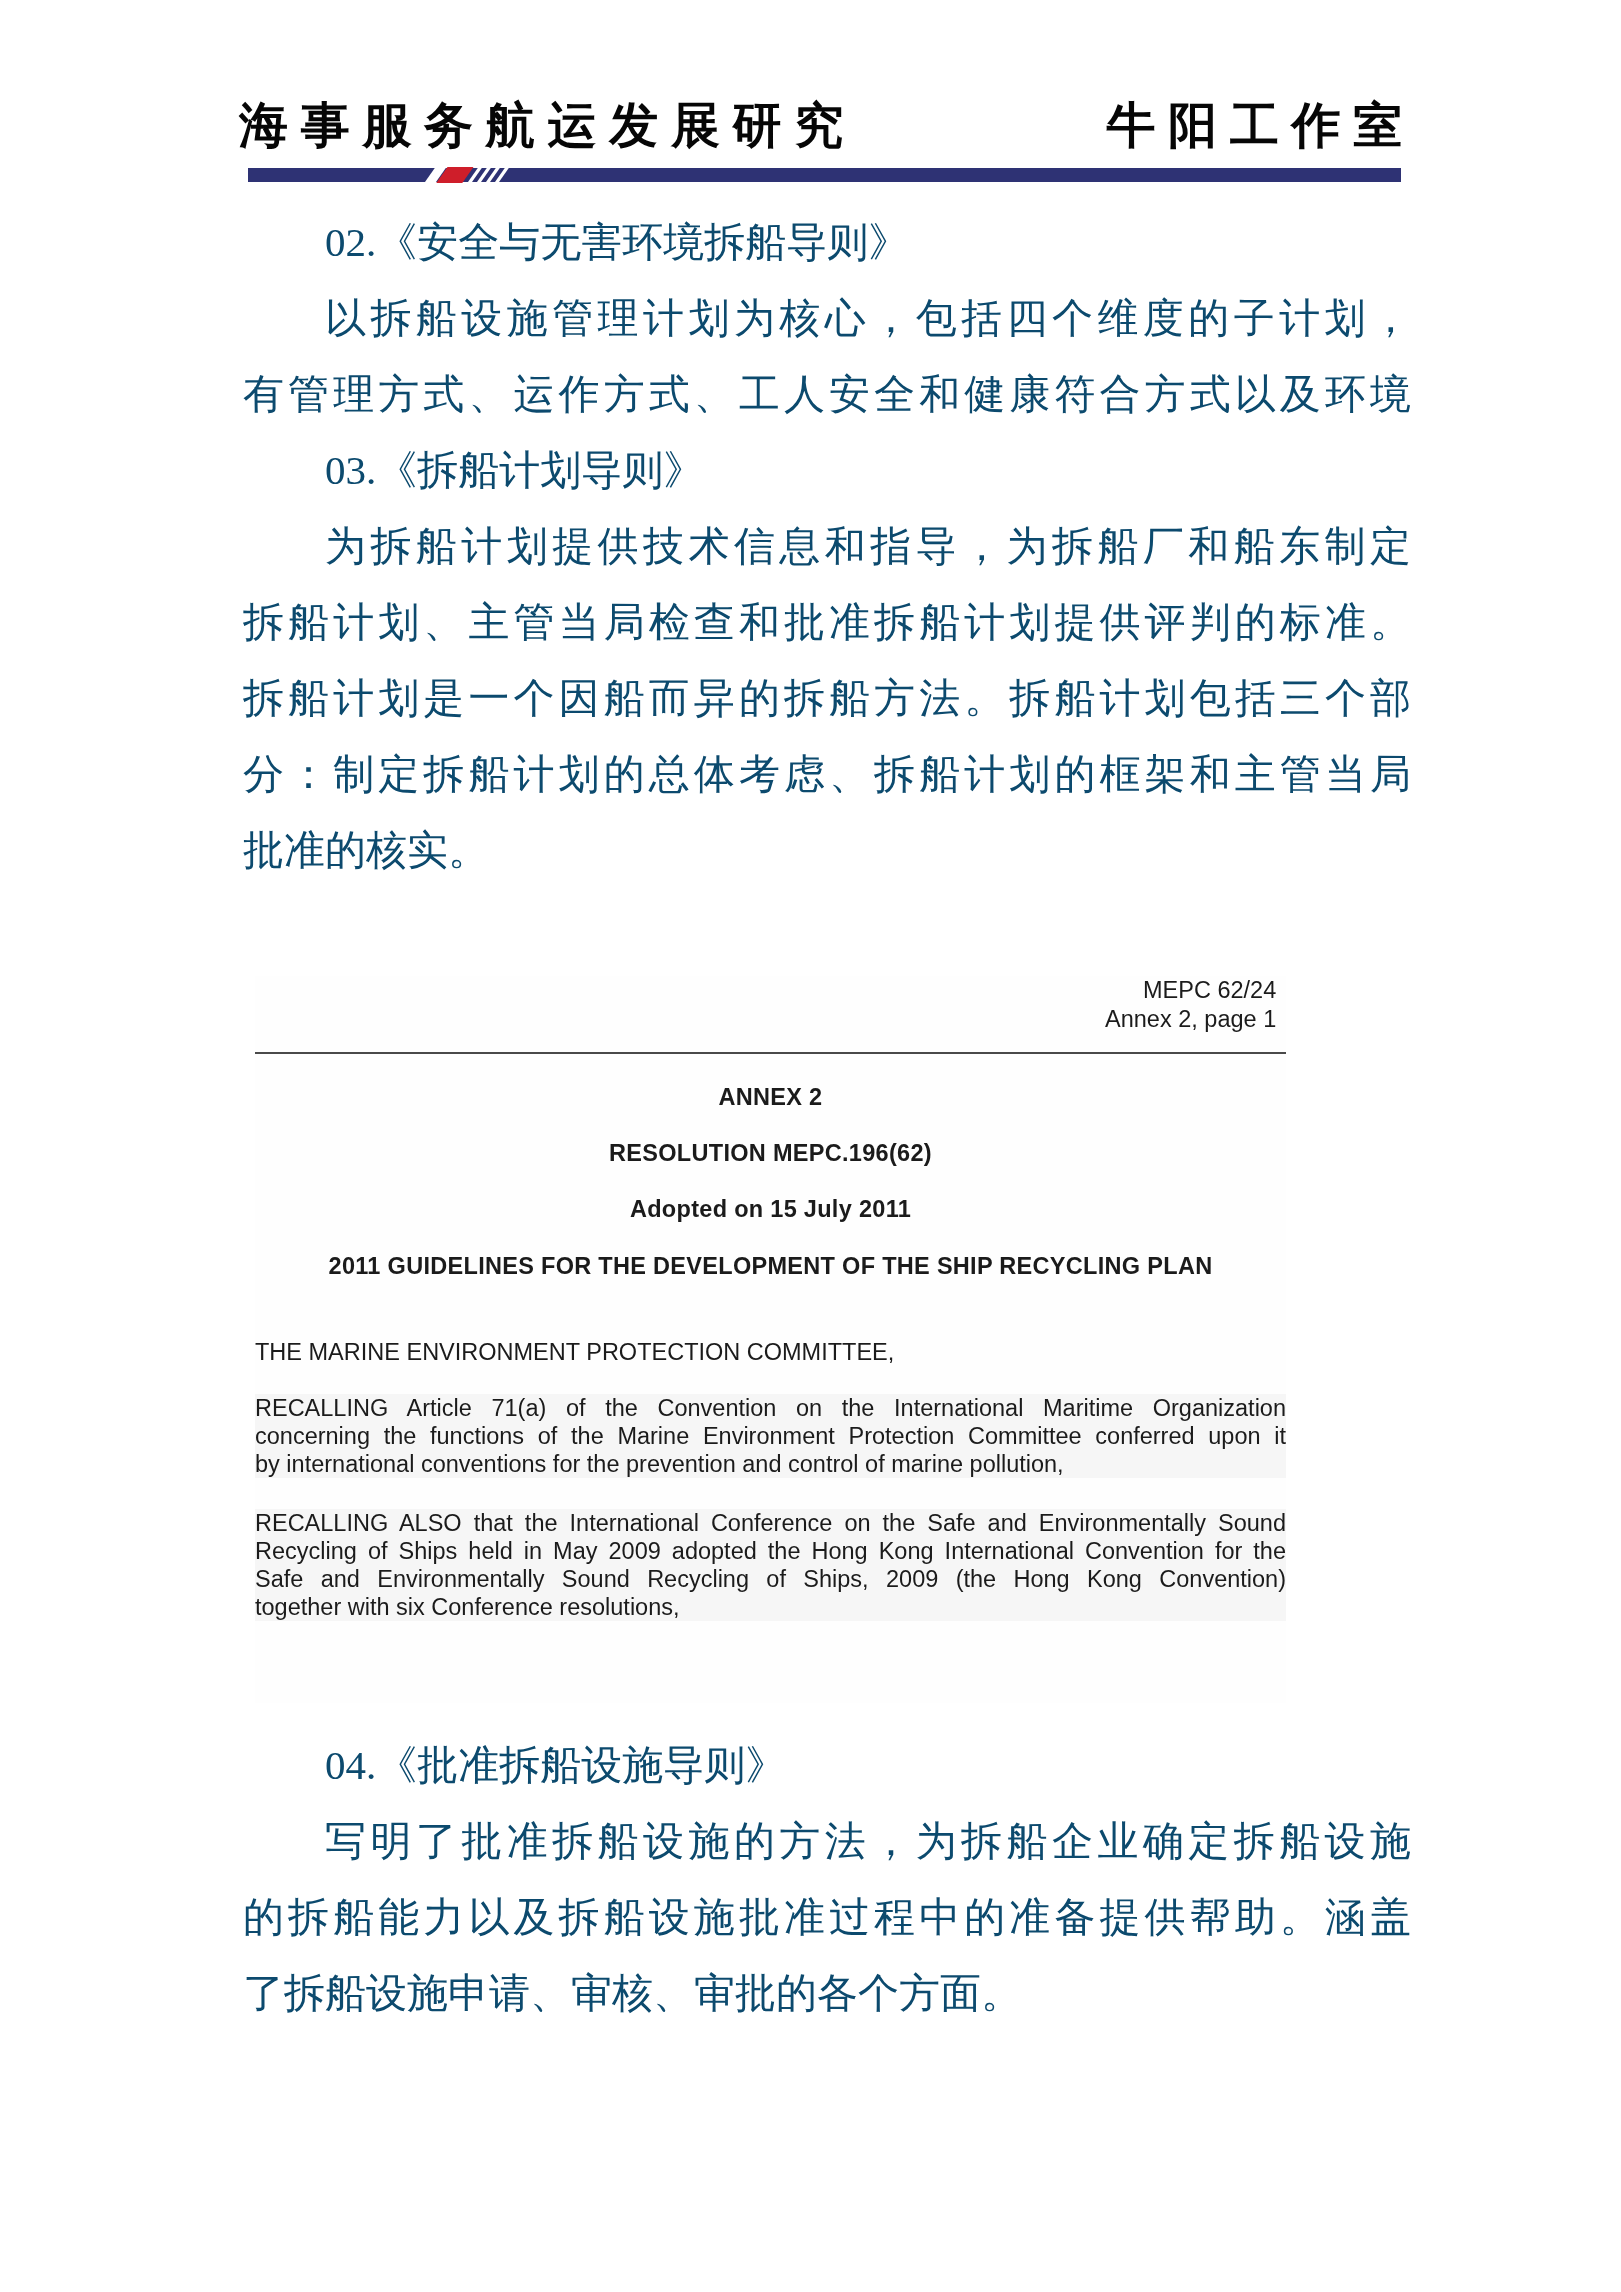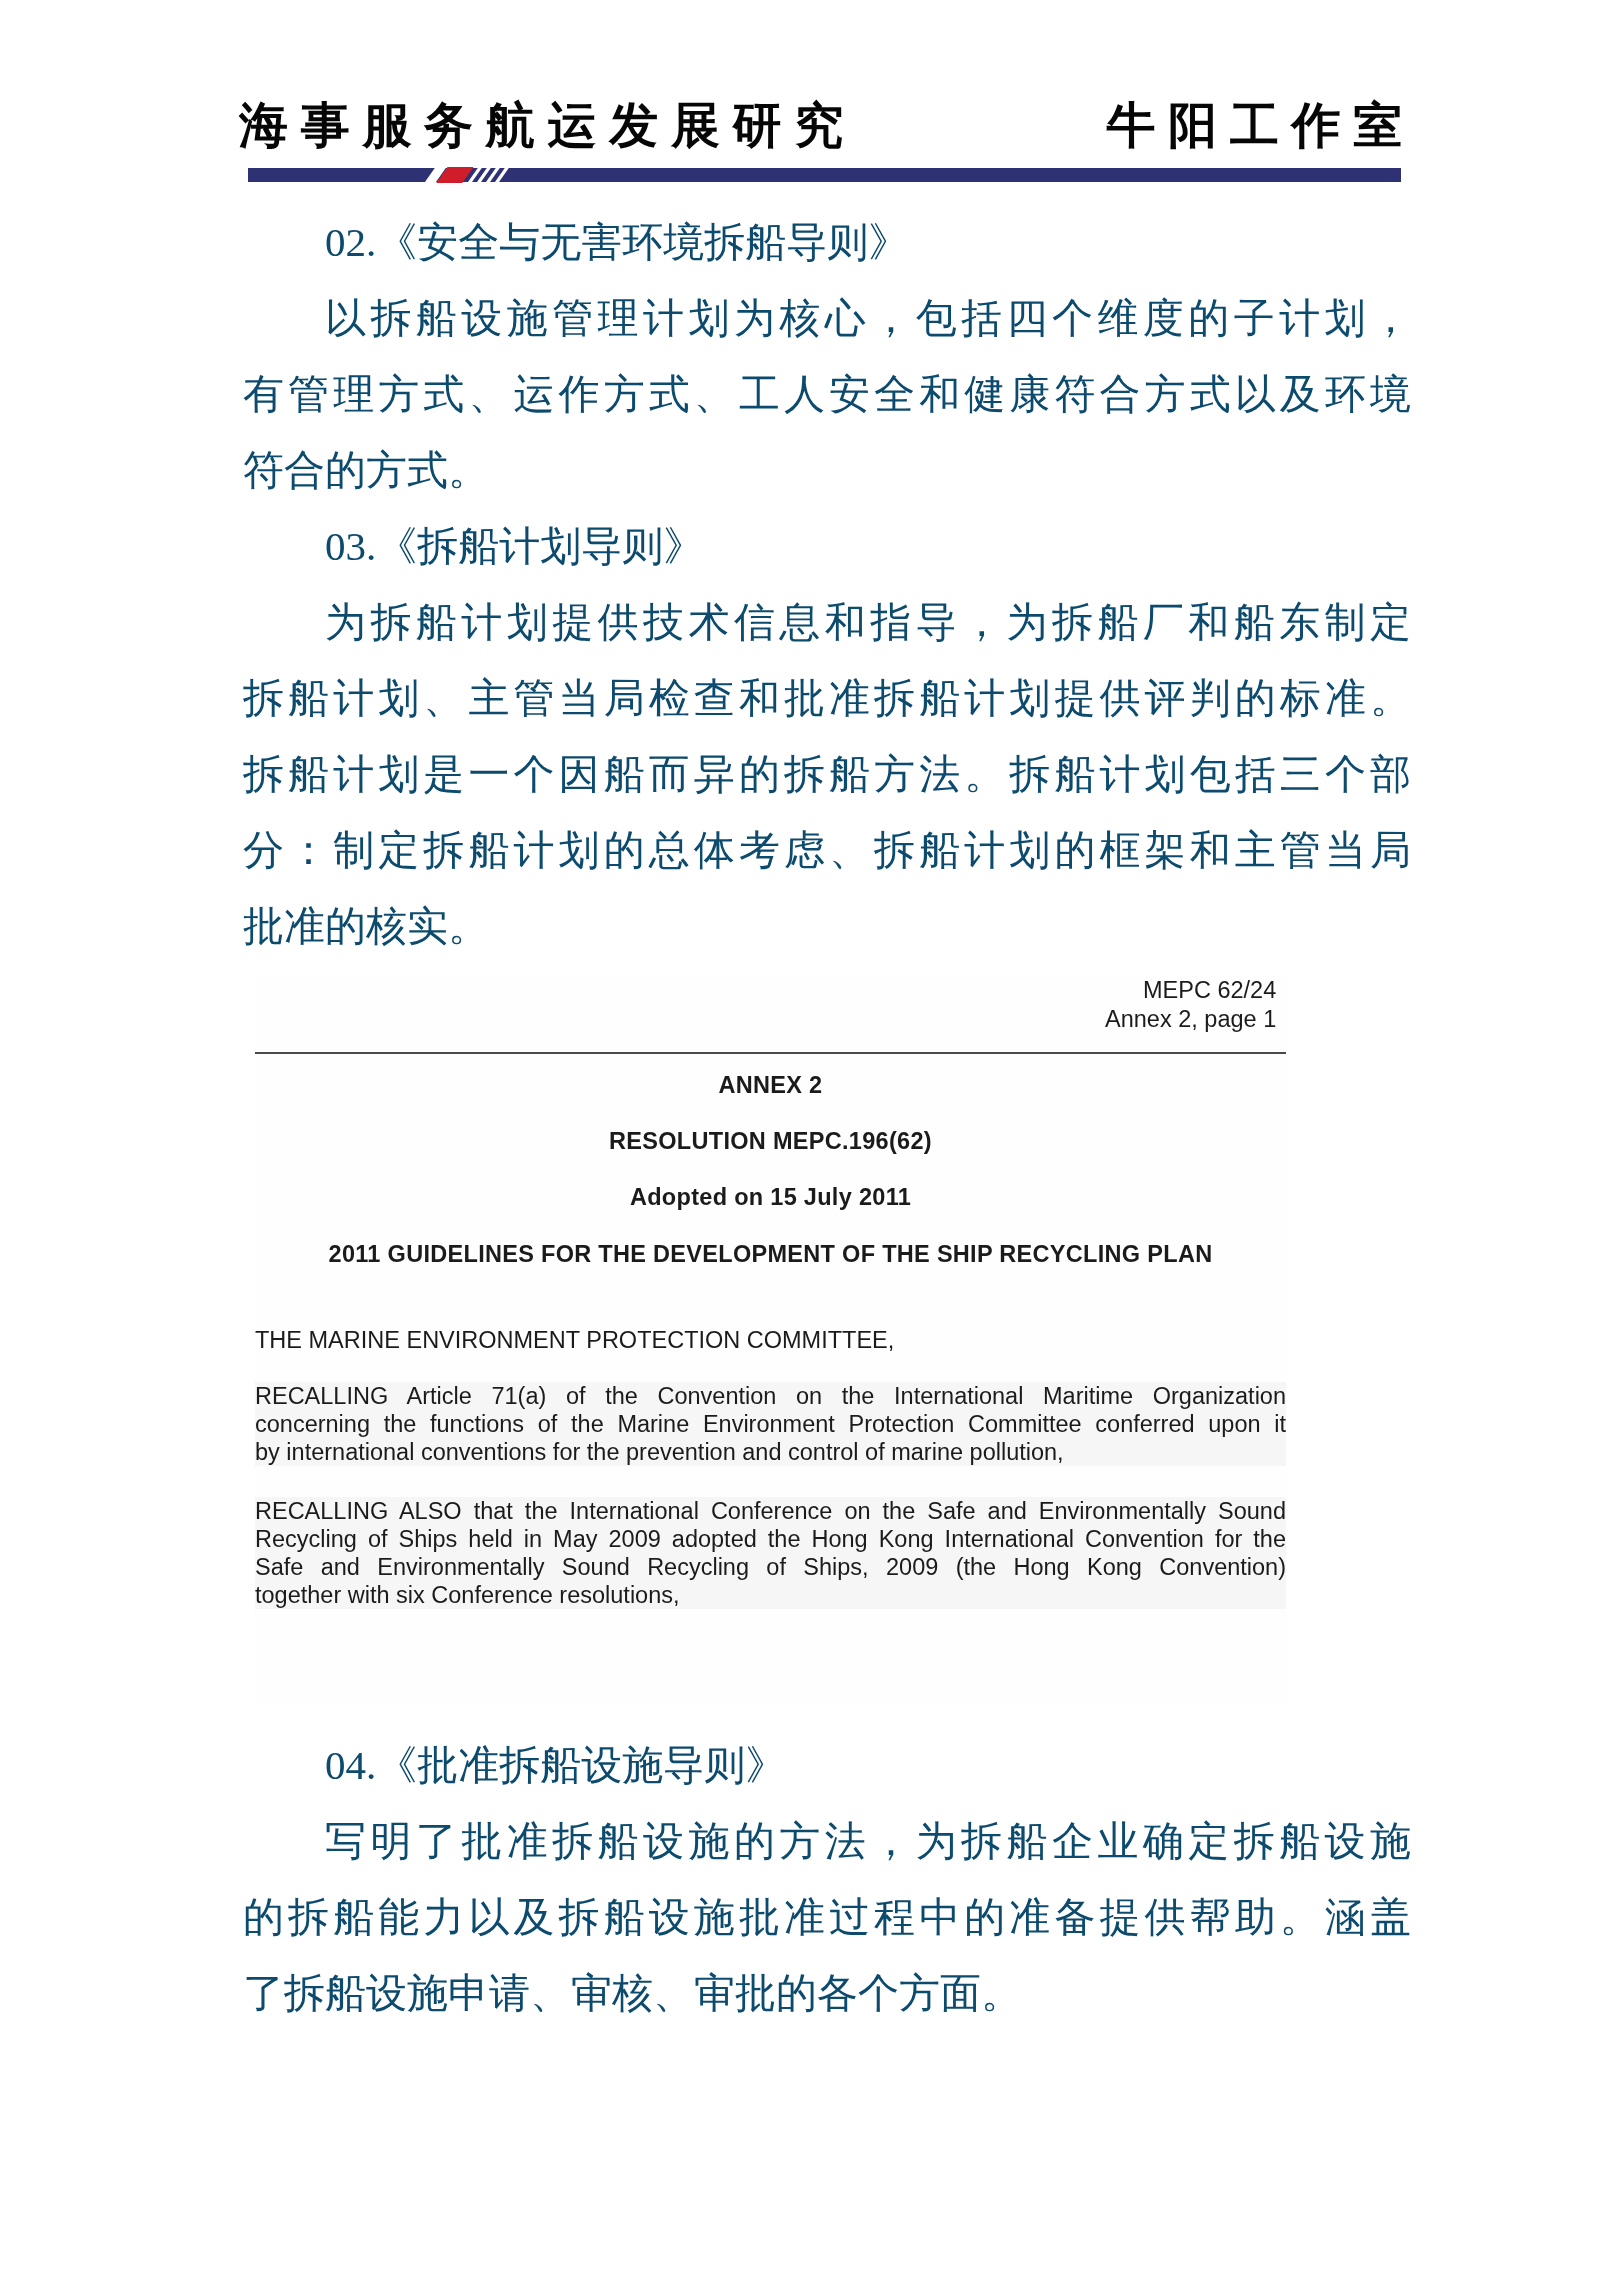--- a/index.html
+++ b/index.html
@@ -59,21 +59,21 @@
   }
   .doc-ref{
     text-align:right;font-size:23.5px;line-height:29px;
     padding-bottom:17.6px;padding-right:9.8px;
     border-bottom:2px solid var(--rule-gray,#4a4a4a);
   }
   .doc-h{
     text-align:center;font-weight:700;font-size:23.5px;line-height:29px;
     margin-top:27.4px;letter-spacing:0.3px;
   }
-  .doc-h.first{margin-top:17px;}
+  .doc-h.first{margin-top:29px;}
   .doc-committee{margin-top:57px;font-size:23.5px;line-height:28px;}
   .doc-para{margin-top:28px;font-size:23.5px;line-height:28px;background:#f6f6f6;}
   .doc-para.m32{margin-top:31px;}
   .doc-para.m30{margin-top:29px;}
   .en-line{white-space:nowrap;}
   .en-line.j{
     white-space:normal;
     text-align:justify;text-align-last:justify;
   }
 </style>
@@ -94,21 +94,20 @@
         <div class="sk s3"></div>
         <div class="sk s4"></div>
       </div>
     </div>
   </div>
 
   <div class="cn-block cn-top">
     <div class="cn-line ind">02.《安全与无害环境拆船导则》</div>
     <div class="cn-line ind j">以拆船设施管理计划为核心，包括四个维度的子计划，</div>
     <div class="cn-line j">有管理方式、运作方式、工人安全和健康符合方式以及环境</div>
-    <div class="cn-line">符合的方式。</div>
     <div class="cn-line ind">03.《拆船计划导则》</div>
     <div class="cn-line ind j">为拆船计划提供技术信息和指导，为拆船厂和船东制定</div>
     <div class="cn-line j">拆船计划、主管当局检查和批准拆船计划提供评判的标准。</div>
     <div class="cn-line j">拆船计划是一个因船而异的拆船方法。拆船计划包括三个部</div>
     <div class="cn-line j">分：制定拆船计划的总体考虑、拆船计划的框架和主管当局</div>
     <div class="cn-line">批准的核实。</div>
   </div>
 
   <div class="scan">
     <div class="doc-ref">

